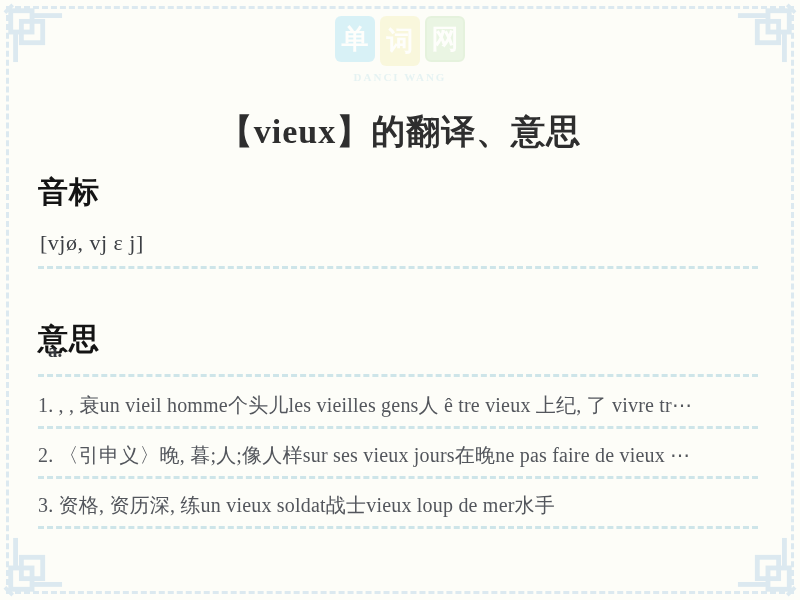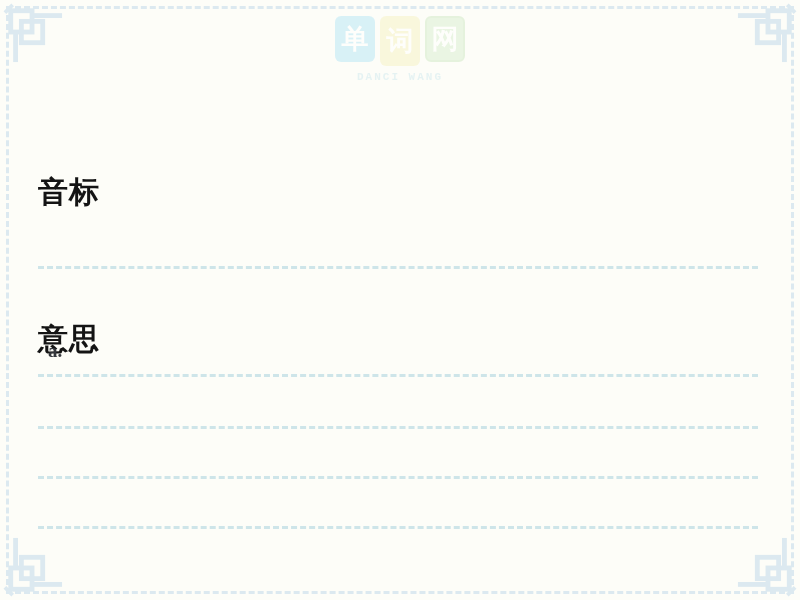--- a/index.html
+++ b/index.html
@@ -30,21 +30,21 @@
   .tile{
     width:40px;height:46px;border-radius:6px;
     display:flex;align-items:center;justify-content:center;
     font-family:"Liberation Sans","DejaVu Sans",sans-serif;
     font-size:27px;font-weight:bold;color:#ffffff;
   }
   .tile-1{background:#b5e6f6;}
   .tile-2{background:#f7f2c2;height:50px;}
   .tile-3{background:#d8efcf;border:2px solid #cfe9c4;box-sizing:border-box;}
   .logo-sub{
-    margin-top:5px;font-family:Liberation Mono, monospace;
+    margin-top:5px;font-family:Liberation Serif, serif;
     font-size:11px;letter-spacing:2px;color:#cfe9ee;font-weight:bold;
   }
   
   .title{
     position:absolute;left:0;right:0;top:86px;
     text-align:center;font-size:34px;font-weight:700;color:#2e2e2e;
     letter-spacing:1px;
   }
   
   .sec-heading{
@@ -133,29 +133,34 @@
 
   <div class="logo">
     <div class="logo-tiles">
       <div class="tile tile-1">单</div>
       <div class="tile tile-2">词</div>
       <div class="tile tile-3">网</div>
     </div>
     <div class="logo-sub">DANCI WANG</div>
   </div>
 
+  <h1 class="title">【vieux】的翻译、意思</h1>
 
   <div class="sec-heading h-phonetic">音标</div>
+  <div class="phonetic-value">[vjø, vj ɛ j]</div>
 
   <div class="sep sep-1"></div>
 
   <div class="sec-heading h-meaning">意思</div>
   <div class="pos-label">a.</div>
 
   <div class="sep sep-2"></div>
 
+  <div class="item item-1">1. , , 衰un vieil homme个头儿les vieilles gens人 ê tre vieux 上纪, 了 vivre tr⋯</div>
   <div class="sep sep-3"></div>
 
+  <div class="item item-2">2. 〈引申义〉晚, 暮;人;像人样sur ses vieux jours在晚ne pas faire de vieux ⋯</div>
   <div class="sep sep-4"></div>
 
+  <div class="item item-3">3. 资格, 资历深, 练un vieux soldat战士vieux loup de mer水手</div>
   <div class="sep sep-5"></div>
 
 </div>
 
 </body></html>

